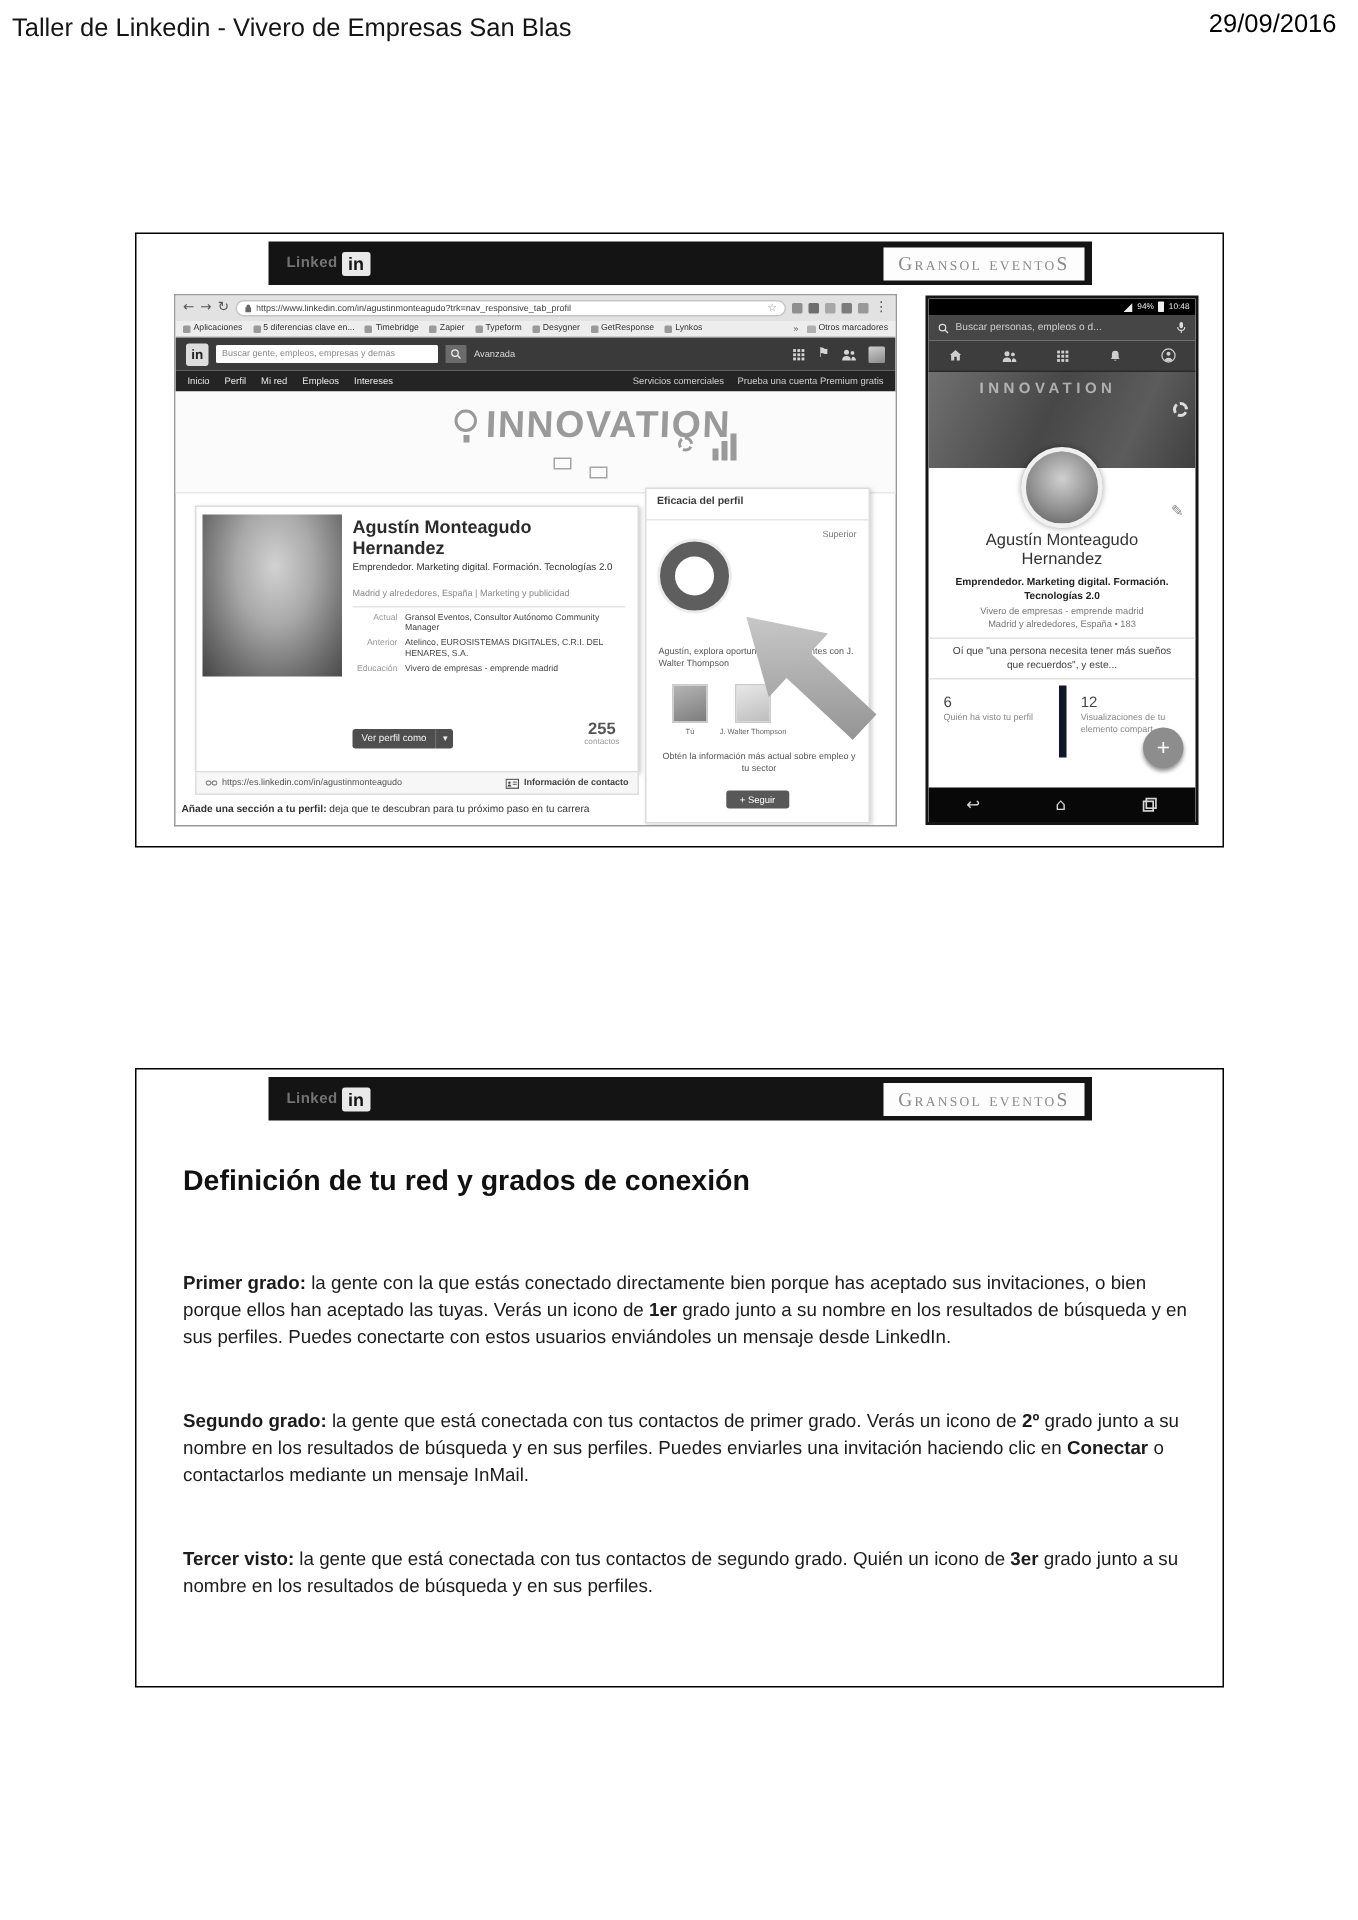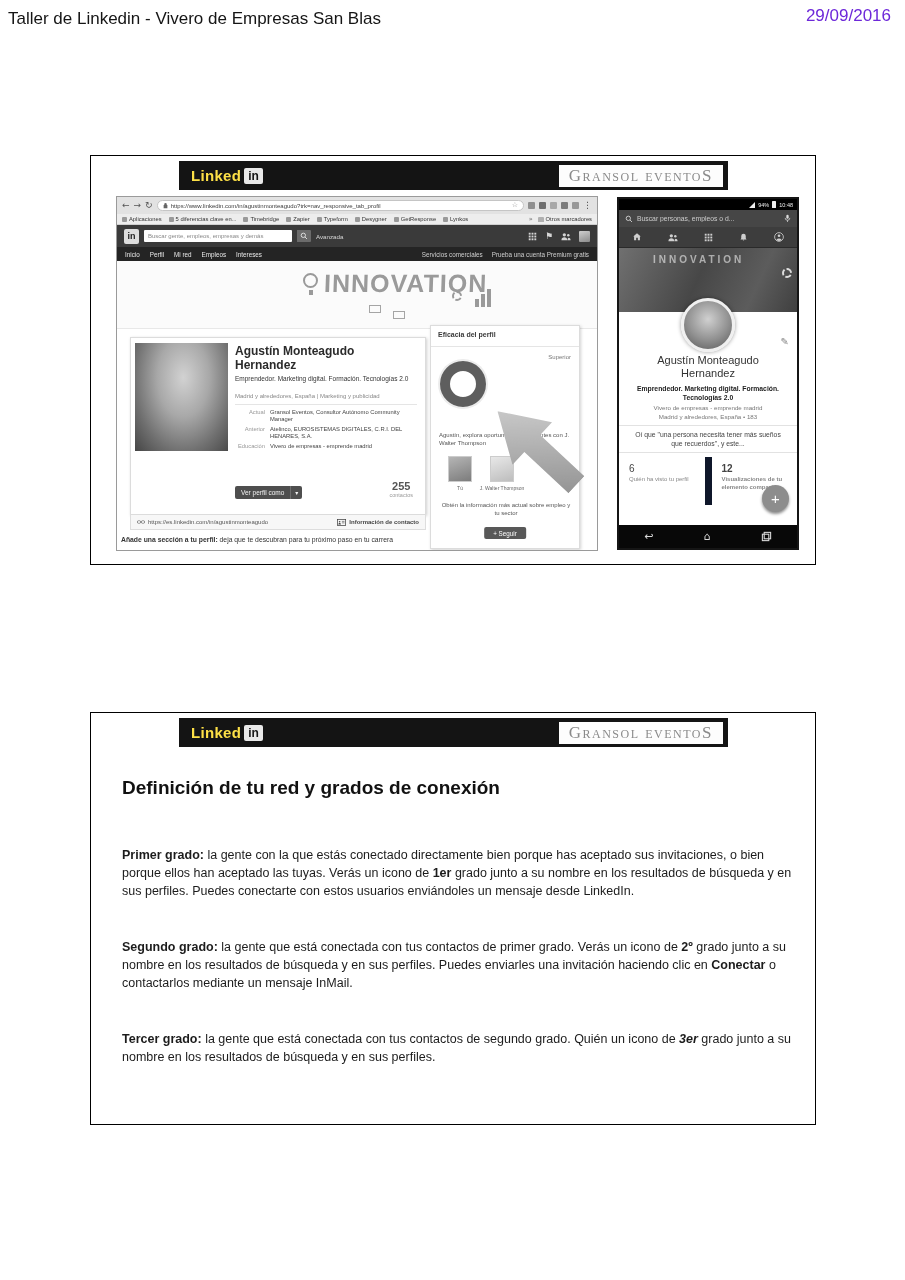--- a/index.html
+++ b/index.html
@@ -3,38 +3,38 @@
 <meta charset="utf-8">
 <style>
   * { margin:0; padding:0; box-sizing:border-box; }
   html,body { background:#fff; }
   .page { position:relative; width:905px; height:1280px; background:#fff; overflow:hidden;
           font-family:"Liberation Sans",sans-serif; color:#111; }
   .glyph { font-family:"DejaVu Sans",sans-serif; line-height:1; }
 
   
   .page-header-title { position:absolute; left:8px; top:6px; width:375px; font-size:17px; line-height:1.55; color:#151515; }
-  .page-header-date  { position:absolute; right:14px; top:6px; font-size:17px; color:#6d28d9; }
+  .page-header-date  { position:absolute; right:14px; top:6px; font-size:17px; color:#000000; }
 
   
   .slide { position:absolute; left:90px; width:726px; background:#fff; border:1px solid #000; }
   .slide1 { top:155px; height:410px; }
   .slide2 { top:712px; height:413px; }
 
   
   .banner { position:absolute; left:88px; top:5px; width:549px; height:29px; background:#141414;
             display:flex; align-items:center; }
   .banner-logo { display:flex; align-items:center; margin-left:12px; gap:3px; }
-  .banner-logo .linked { color:#fde047; font-size:15px; font-weight:bold; letter-spacing:.3px; }
+  .banner-logo .linked { color:#737373; font-size:10px; font-weight:bold; letter-spacing:.3px; }
   .banner-logo .in-box { background:#e9e9e9; color:#161616; font-weight:bold; font-size:12px;
                          padding:1px 4px; border-radius:2px; }
   .banner-sponsor { margin-left:auto; margin-right:5px; background:#fdfdfd; height:22px;
                     display:flex; align-items:center; padding:0 10px; }
   .banner-sponsor span { font-family:"Liberation Serif",serif; font-variant:small-caps;
-                         font-size:17px; color:#8a8a8a; letter-spacing:1.5px; }
+                         font-size:13px; color:#8a8a8a; letter-spacing:1.5px; }
 
   
   .shot-desktop { position:absolute; left:25px; top:40px; width:482px; height:355px;
                   border:1px solid #9a9a9a; background:#fff; overflow:hidden; }
   .d-addressbar { height:17px; background:#e2e2e2; display:flex; align-items:center; gap:4px; padding:0 5px; color:#555; }
   .nav-glyph { font-size:9px; color:#555; }
   .d-url { flex:1; min-width:0; height:11px; background:#fff; border:1px solid #c5c5c5; border-radius:7px;
            display:flex; align-items:center; gap:3px; padding:0 5px; color:#666; }
   .d-url-text { flex:1; font-size:6px; color:#3c3c3c; white-space:nowrap; overflow:hidden; }
   .d-url-star { font-size:7px; color:#888; }
@@ -159,21 +159,21 @@
             color:#333; line-height:1.15; }
   .m-headline { position:absolute; left:14px; right:14px; top:186px; text-align:center; font-size:6.8px;
                 font-weight:bold; color:#222; line-height:1.3; }
   .m-edu { position:absolute; left:8px; right:8px; top:205px; text-align:center; font-size:6.2px; color:#777; }
   .m-loc { position:absolute; left:8px; right:8px; top:214px; text-align:center; font-size:6.2px; color:#777; }
   .m-quote { position:absolute; left:0; right:0; top:226px; border-top:1px solid #e2e2e2;
              border-bottom:1px solid #e2e2e2; padding:4px 14px; text-align:center; font-size:6.8px;
              color:#444; line-height:1.35; }
   .m-stats { position:absolute; left:0; right:0; top:258px; height:48px; display:flex; }
   .m-stat { flex:1; padding:6px 6px 0 10px; }
-  .m-stat + .m-stat { border-left:7px solid #0f172a;font-weight:bold; }
+  .m-stat + .m-stat { border-left:5px solid #0f172a; }
   .m-stat-val { font-size:10px; color:#444; }
   .m-stat-label { font-size:6px; color:#888; line-height:1.25; margin-top:2px; }
   .m-fab { position:absolute; right:8px; top:286px; width:27px; height:27px; border-radius:50%;
            background:#8d8d8d; color:#fff; font-size:15px; display:flex; align-items:center;
            justify-content:center; box-shadow:0 2px 3px rgba(0,0,0,.45); }
   .m-androidbar { position:absolute; left:0; right:0; bottom:0; height:23px; background:#080808;
                   display:flex; align-items:center; justify-content:space-around; color:#d8d8d8; }
   .abtn { font-size:11px; }
 
   
@@ -513,15 +513,15 @@
         <span class="in-box">in</span>
       </div>
       <div class="banner-sponsor">
         <span>Gransol eventoS</span>
       </div>
     </div>
 
     <h1 class="s2-title">Definición de tu red y grados de conexión</h1>
     <p class="s2-p p1"><span style="font-weight: 700;">Primer grado:</span><span> la gente con la que estás conectado directamente bien porque has aceptado sus invitaciones, o bien porque ellos han aceptado las tuyas. Verás un icono de </span><span style="font-weight: 700;">1er</span><span> grado junto a su nombre en los resultados de búsqueda y en sus perfiles. Puedes conectarte con estos usuarios enviándoles un mensaje desde LinkedIn.</span></p>
     <p class="s2-p p2"><span style="font-weight: 700;">Segundo grado:</span><span> la gente que está conectada con tus contactos de primer grado. Verás un icono de </span><span style="font-weight: 700;">2º</span><span> grado junto a su nombre en los resultados de búsqueda y en sus perfiles. Puedes enviarles una invitación haciendo clic en </span><span style="font-weight: 700;">Conectar</span><span> o contactarlos mediante un mensaje InMail.</span></p>
-    <p class="s2-p p3"><span style="font-weight: 700;">Tercer grado:</span><span> la gente que está conectada con tus contactos de segundo grado. Quién un icono de </span><span style="font-weight: 700; font-style: italic;">3er</span><span> grado junto a su nombre en los resultados de búsqueda y en sus perfiles.</span></p>
+    <p class="s2-p p3"><span style="font-weight: 700;">Tercer visto:</span><span> la gente que está conectada con tus contactos de segundo grado. Quién un icono de </span><span style="font-weight: 700;">3er</span><span> grado junto a su nombre en los resultados de búsqueda y en sus perfiles.</span></p>
   </section>
 </div>
 
 </body></html>

